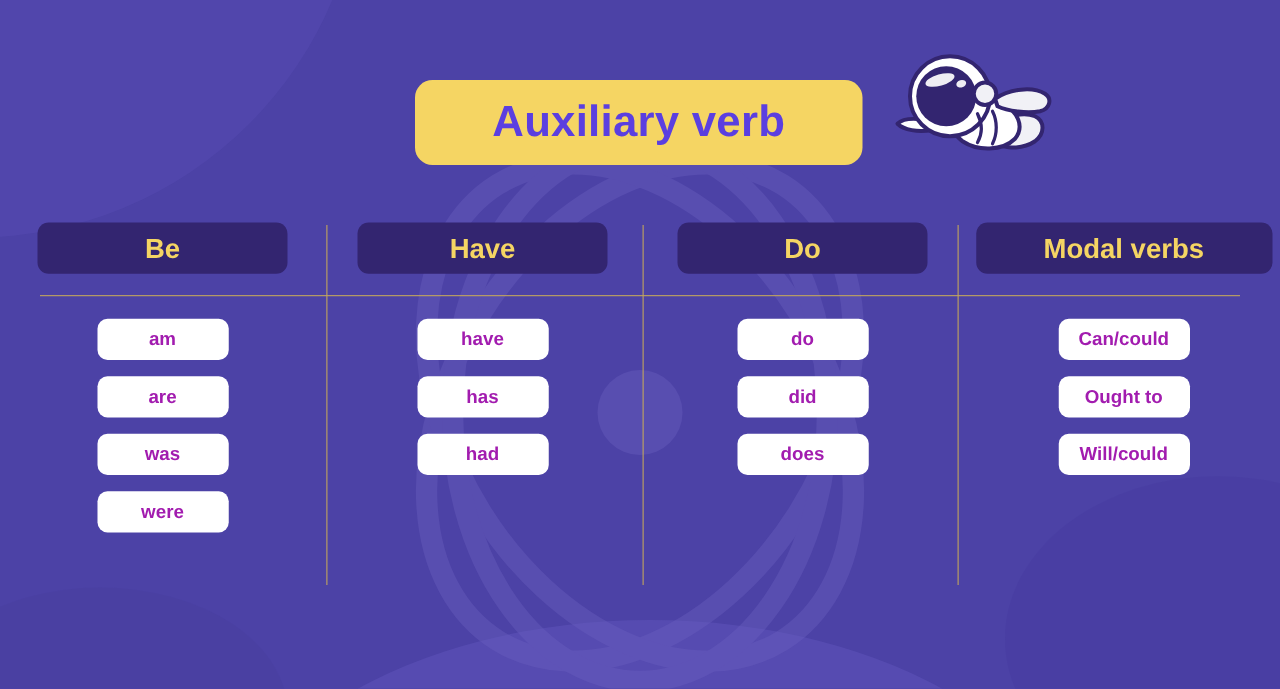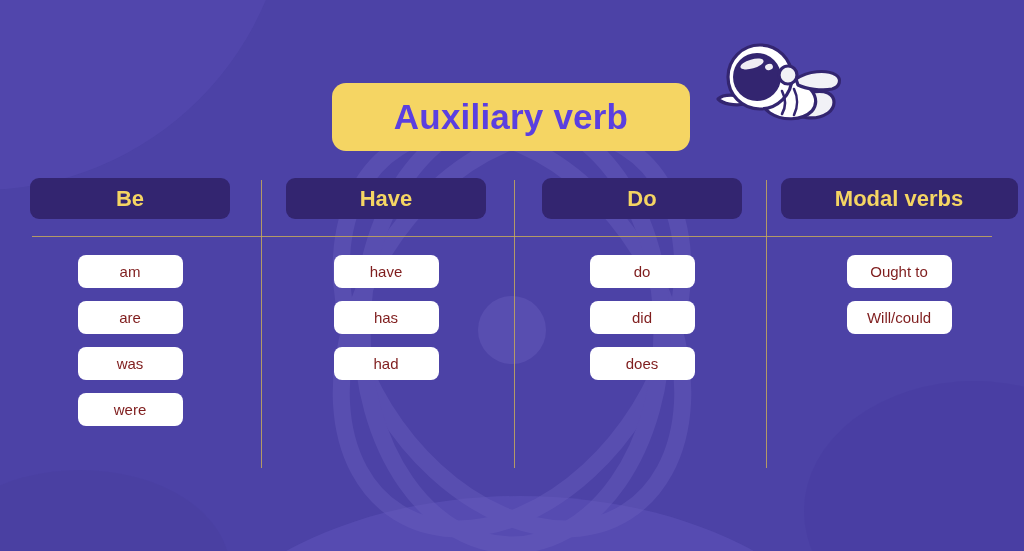--- a/index.html
+++ b/index.html
@@ -85,21 +85,21 @@
     height: 470px;
     opacity: 0.42;
   }
 
   .bg-atom svg { display: block; width: 100%; height: 100%; }
 
   
   .title-badge {
     position: absolute;
     left: 332px;
-    top: 83px;
+    top: 64px;
     width: 358px;
     height: 68px;
     background: #F5D563;
     border-radius: 14px;
     display: flex;
     align-items: center;
     justify-content: center;
   }
 
   .title-badge .title-text {
@@ -197,23 +197,23 @@
     width: 105px;
     height: 33px;
     background: #FFFFFF;
     border-radius: 8px;
     display: flex;
     align-items: center;
     justify-content: center;
   }
 
   .pill .pill-text {
-    color: #7f1d1d;
+    color: #a21caf;
     font-size: 15px;
-    font-weight: normal;
+    font-weight: bold;
     white-space: nowrap;
   }
 </style>
 </head>
 <body>
 
 <div class="poster">
 
   <div class="bg-layer">
     <div class="bg-arc-topleft"></div>
@@ -330,20 +330,23 @@
           </div>
         </div>
       </div>
 
       <div class="column col-modal">
         <div class="col-header">
           <span class="col-header-text">Modal verbs</span>
         </div>
         <div class="pill-list">
           <div class="pill">
+            <span class="pill-text">Can/could</span>
+          </div>
+          <div class="pill">
             <span class="pill-text">Ought to</span>
           </div>
           <div class="pill">
             <span class="pill-text">Will/could</span>
           </div>
         </div>
       </div>
 
     </div>
   </div>

